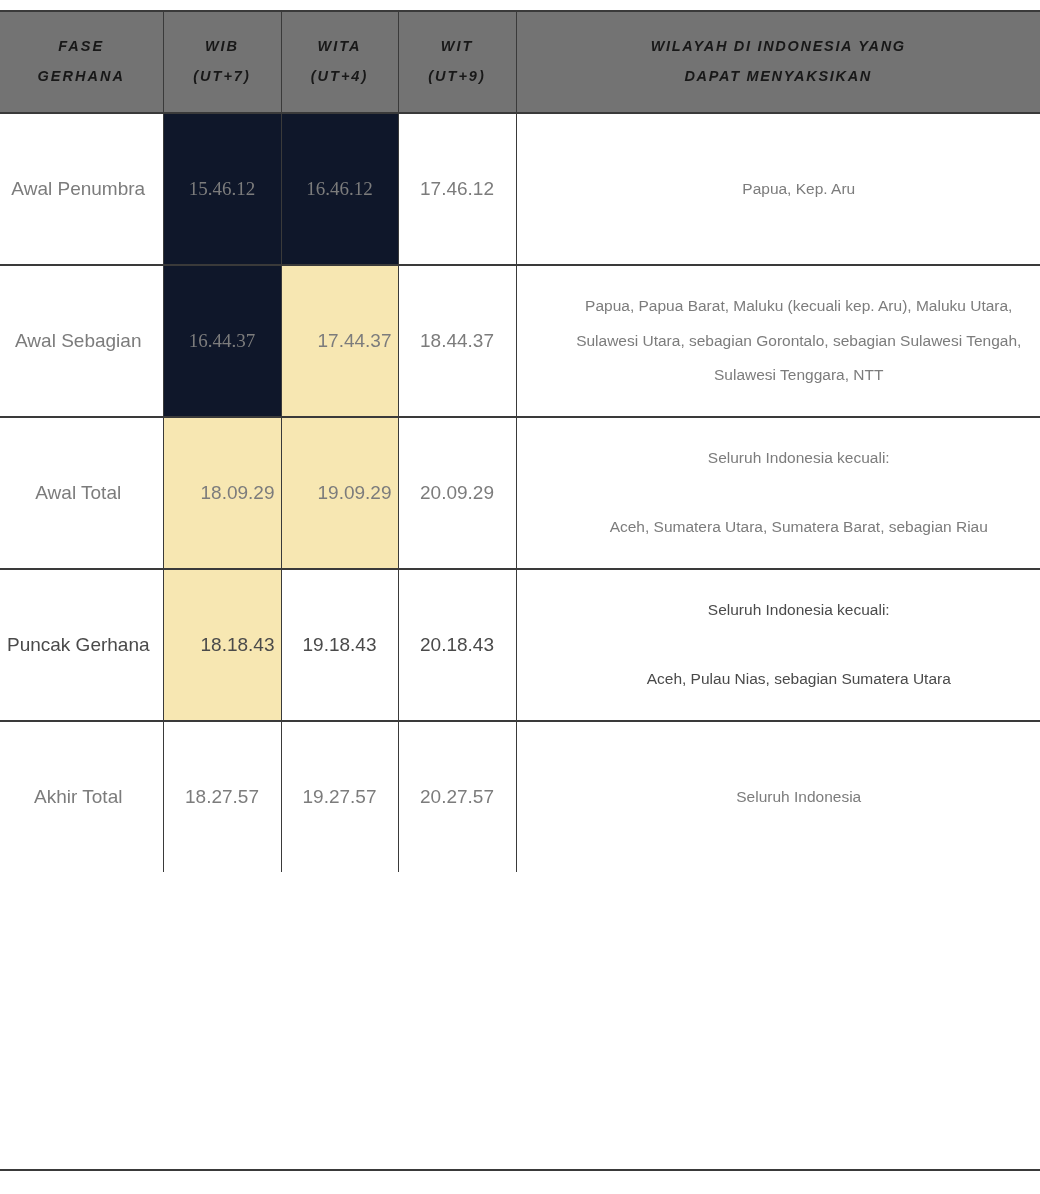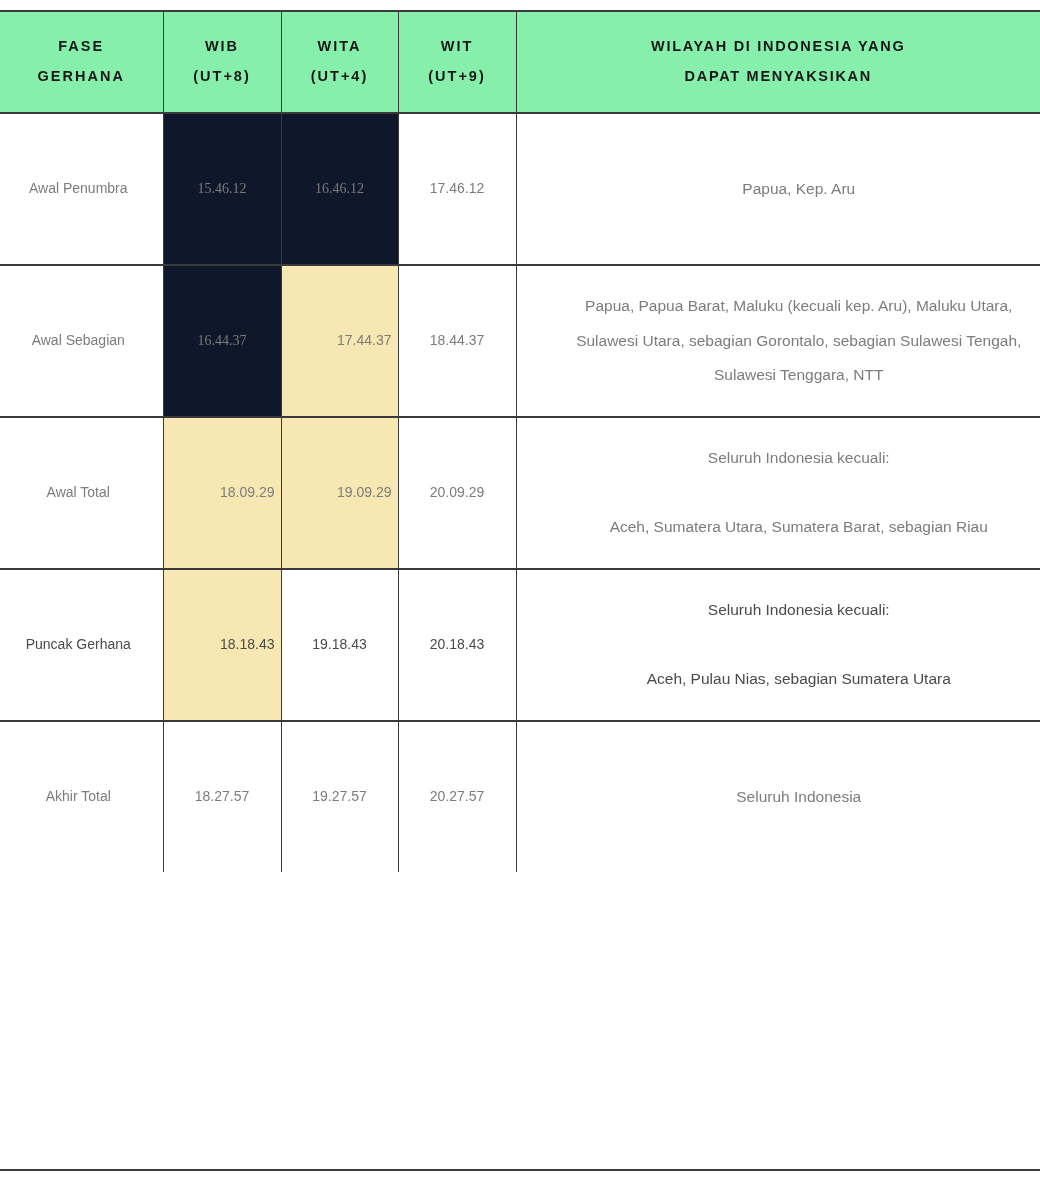--- a/index.html
+++ b/index.html
@@ -44,38 +44,39 @@
     border-left: 1.6px solid #3a3a3a;
     height: 100px;
     padding: 0 0;
     vertical-align: middle;
     text-align: center;
     font-size: 14.5px;
     font-weight: bold;
     letter-spacing: 2.0px;
     color: #181818;
     line-height: 2.05;
-    background: #86efac;
+    background: #737373;
     white-space: pre-line;
+    font-style: italic;
   }
   thead th.first-col {
     border-left: none;
   }
   thead th.wilayah-col {
     letter-spacing: 1.7px;
   }
 
   
   tbody td {
     border-bottom: 2px solid #3a3a3a;
     border-left: 1.6px solid #3a3a3a;
     height: 150px;
     vertical-align: middle;
     text-align: center;
-    font-size: 14px;
+    font-size: 19px;
     color: #7c7c7c;
     line-height: 2.25;
     background: #ffffff;
     padding: 0 6px;
     white-space: pre-line;
     font-weight: normal;
   }
   tbody td.first-col {
     border-left: none;
     padding-left: 0;
@@ -116,21 +117,21 @@
         <col class="c-wib">
         <col class="c-wita">
         <col class="c-wit">
         <col class="c-wil">
     </colgroup>
     <thead>
       <tr>
         <th class="first-col">FASE
 GERHANA</th>
         <th>WIB
-(UT+8)</th>
+(UT+7)</th>
         <th>WITA
 (UT+4)</th>
         <th>WIT
 (UT+9)</th>
         <th class="wilayah-col">WILAYAH DI INDONESIA YANG
 DAPAT MENYAKSIKAN</th>
       </tr>
     </thead>
     <tbody id="tbody">
         <tr>

